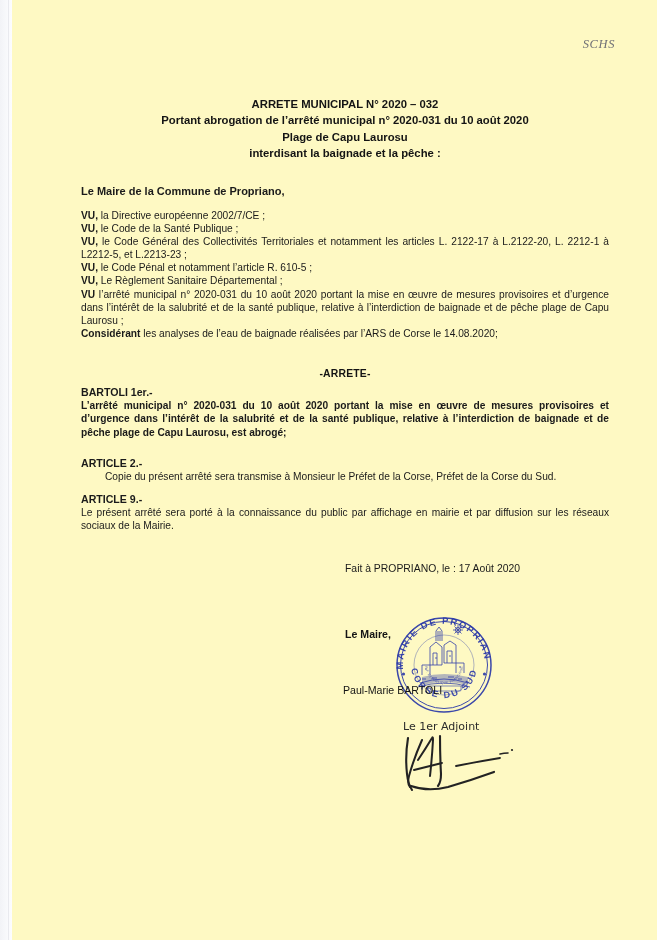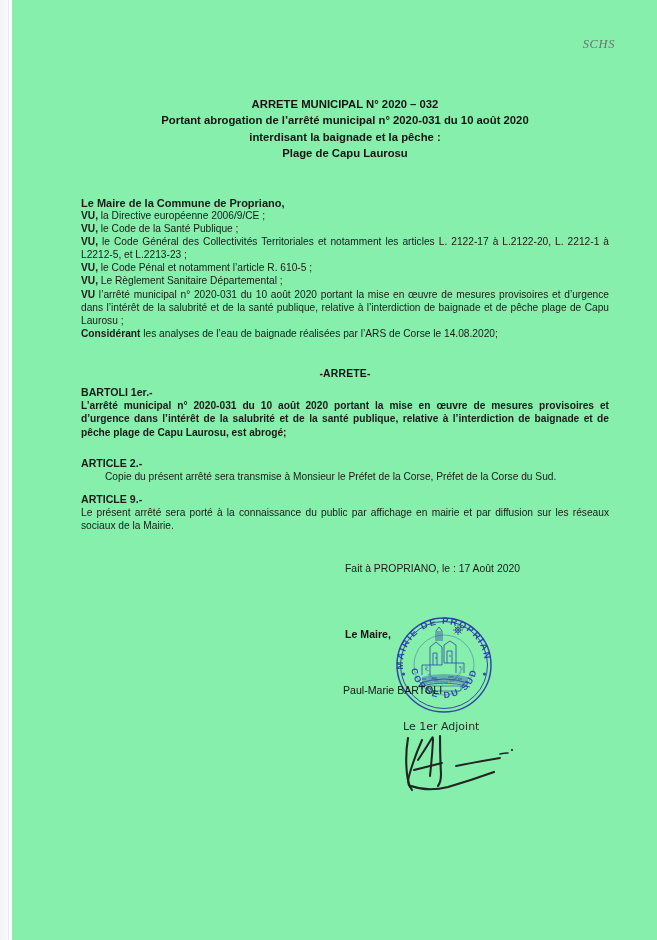--- a/index.html
+++ b/index.html
@@ -10,21 +10,21 @@
   body {
     width: 657px;
     height: 940px;
     font-family: "Liberation Sans", sans-serif;
     -webkit-font-smoothing: antialiased;
   }
   .page {
     position: relative;
     width: 657px;
     height: 940px;
-    background: #86efac;
+    background: #fef9c3;
     overflow: hidden;
   }
   
   .scan-edge {
     position: absolute;
     left: 0; top: 0;
     width: 12px; height: 940px;
     background: linear-gradient(to right, #f2f3f7 0%, #f7f8fb 45%, #fdfdff 100%);
     pointer-events: none;
   }
@@ -65,21 +65,20 @@
     left: 81px;
     width: 528px;
     color: #1a1a1a;
   }
 
   .intro {
     top: 184px;
     font-weight: bold;
     font-size: 11px;
     line-height: 14px;
-    margin-top: 12px;
   }
 
   .vu-list {
     top: 209px;
     font-size: 10.2px;
     line-height: 13.1px;
     text-align: justify;
   }
   .vu-list p { margin: 0; }
   .vu-list b { font-weight: bold; }
@@ -173,28 +172,28 @@
 <div class="page">
 
   <div class="scan-edge"></div>
   <div class="scan-line"></div>
 
   <div class="header-mark">SCHS</div>
 
   <div class="title-block">
     <div>ARRETE MUNICIPAL N° 2020 – 032</div>
     <div>Portant abrogation de l’arrêté municipal n° 2020-031 du 10 août 2020</div>
+    <div>Plage de Capu Laurosu</div>
     <div>interdisant la baignade et la pêche :</div>
-    <div>Plage de Capu Laurosu</div>
   </div>
 
   <div class="body-block intro">Le Maire de la Commune de Propriano,</div>
 
   <div class="body-block vu-list" id="vu-list">
-      <p><b>VU,</b><span> la Directive européenne 2006/9/CE ;</span></p>
+      <p><b>VU,</b><span> la Directive européenne 2002/7/CE ;</span></p>
       <p><b>VU,</b><span> le Code de la Santé Publique ;</span></p>
       <p><b>VU,</b><span> le Code Général des Collectivités Territoriales et notamment les articles L. 2122-17 à L.2122-20, L. 2212-1 à L2212-5, et L.2213-23 ;</span></p>
       <p><b>VU,</b><span> le Code Pénal et notamment l’article R. 610-5 ;</span></p>
       <p><b>VU,</b><span> Le Règlement Sanitaire Départemental ;</span></p>
       <p><b>VU</b><span> l’arrêté municipal n° 2020-031 du 10 août 2020 portant la mise en œuvre de mesures provisoires et d’urgence dans l’intérêt de la salubrité et de la santé publique, relative à l’interdiction de baignade et de pêche plage de Capu Laurosu ;</span></p>
       <p><b>Considérant</b><span> les analyses de l’eau de baignade réalisées par l’ARS de Corse le 14.08.2020;</span></p>
     </div>
 
   <div class="arrete-word">-ARRETE-</div>
 

